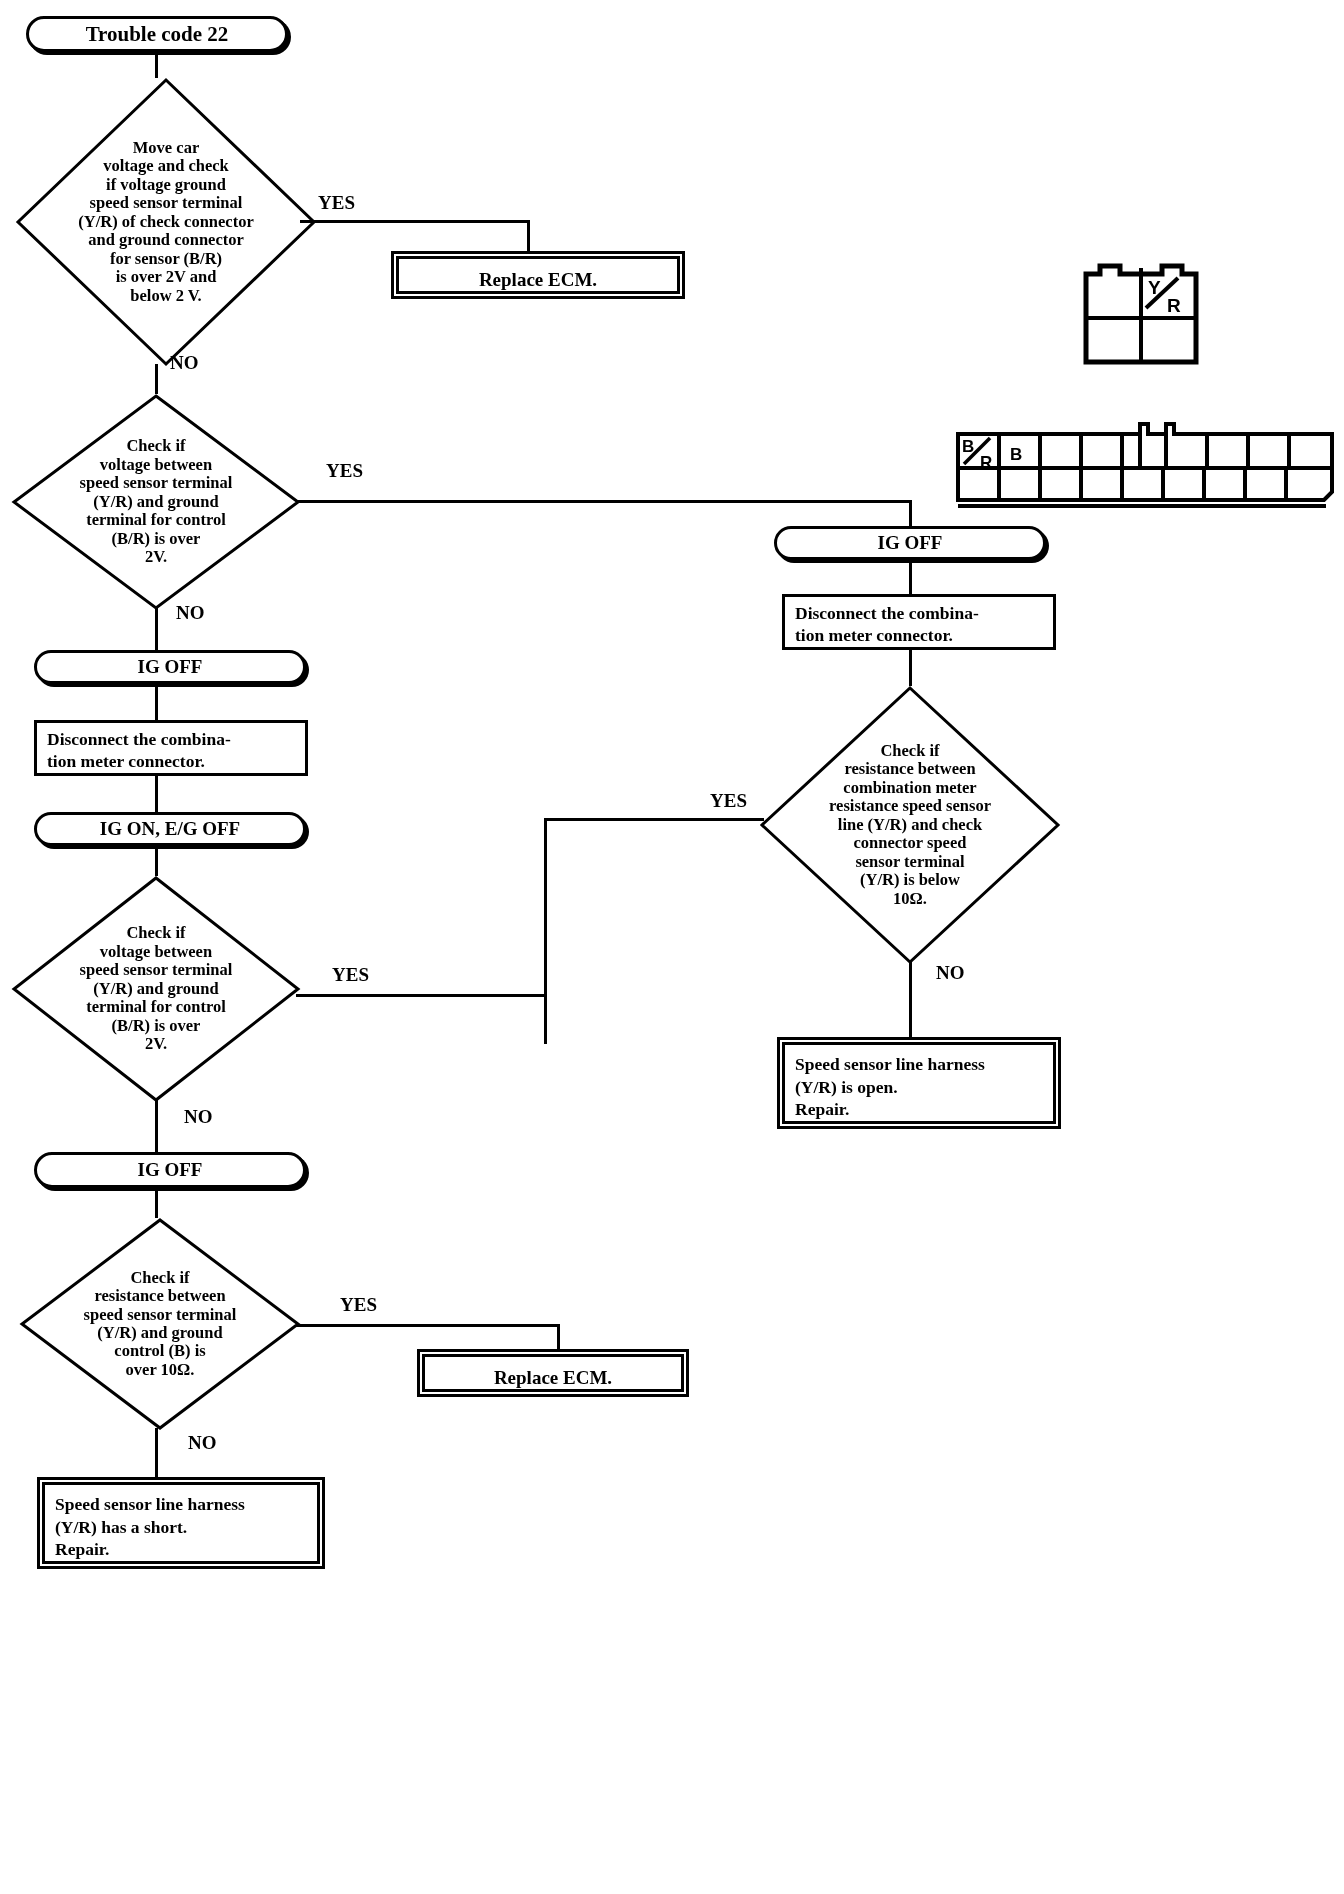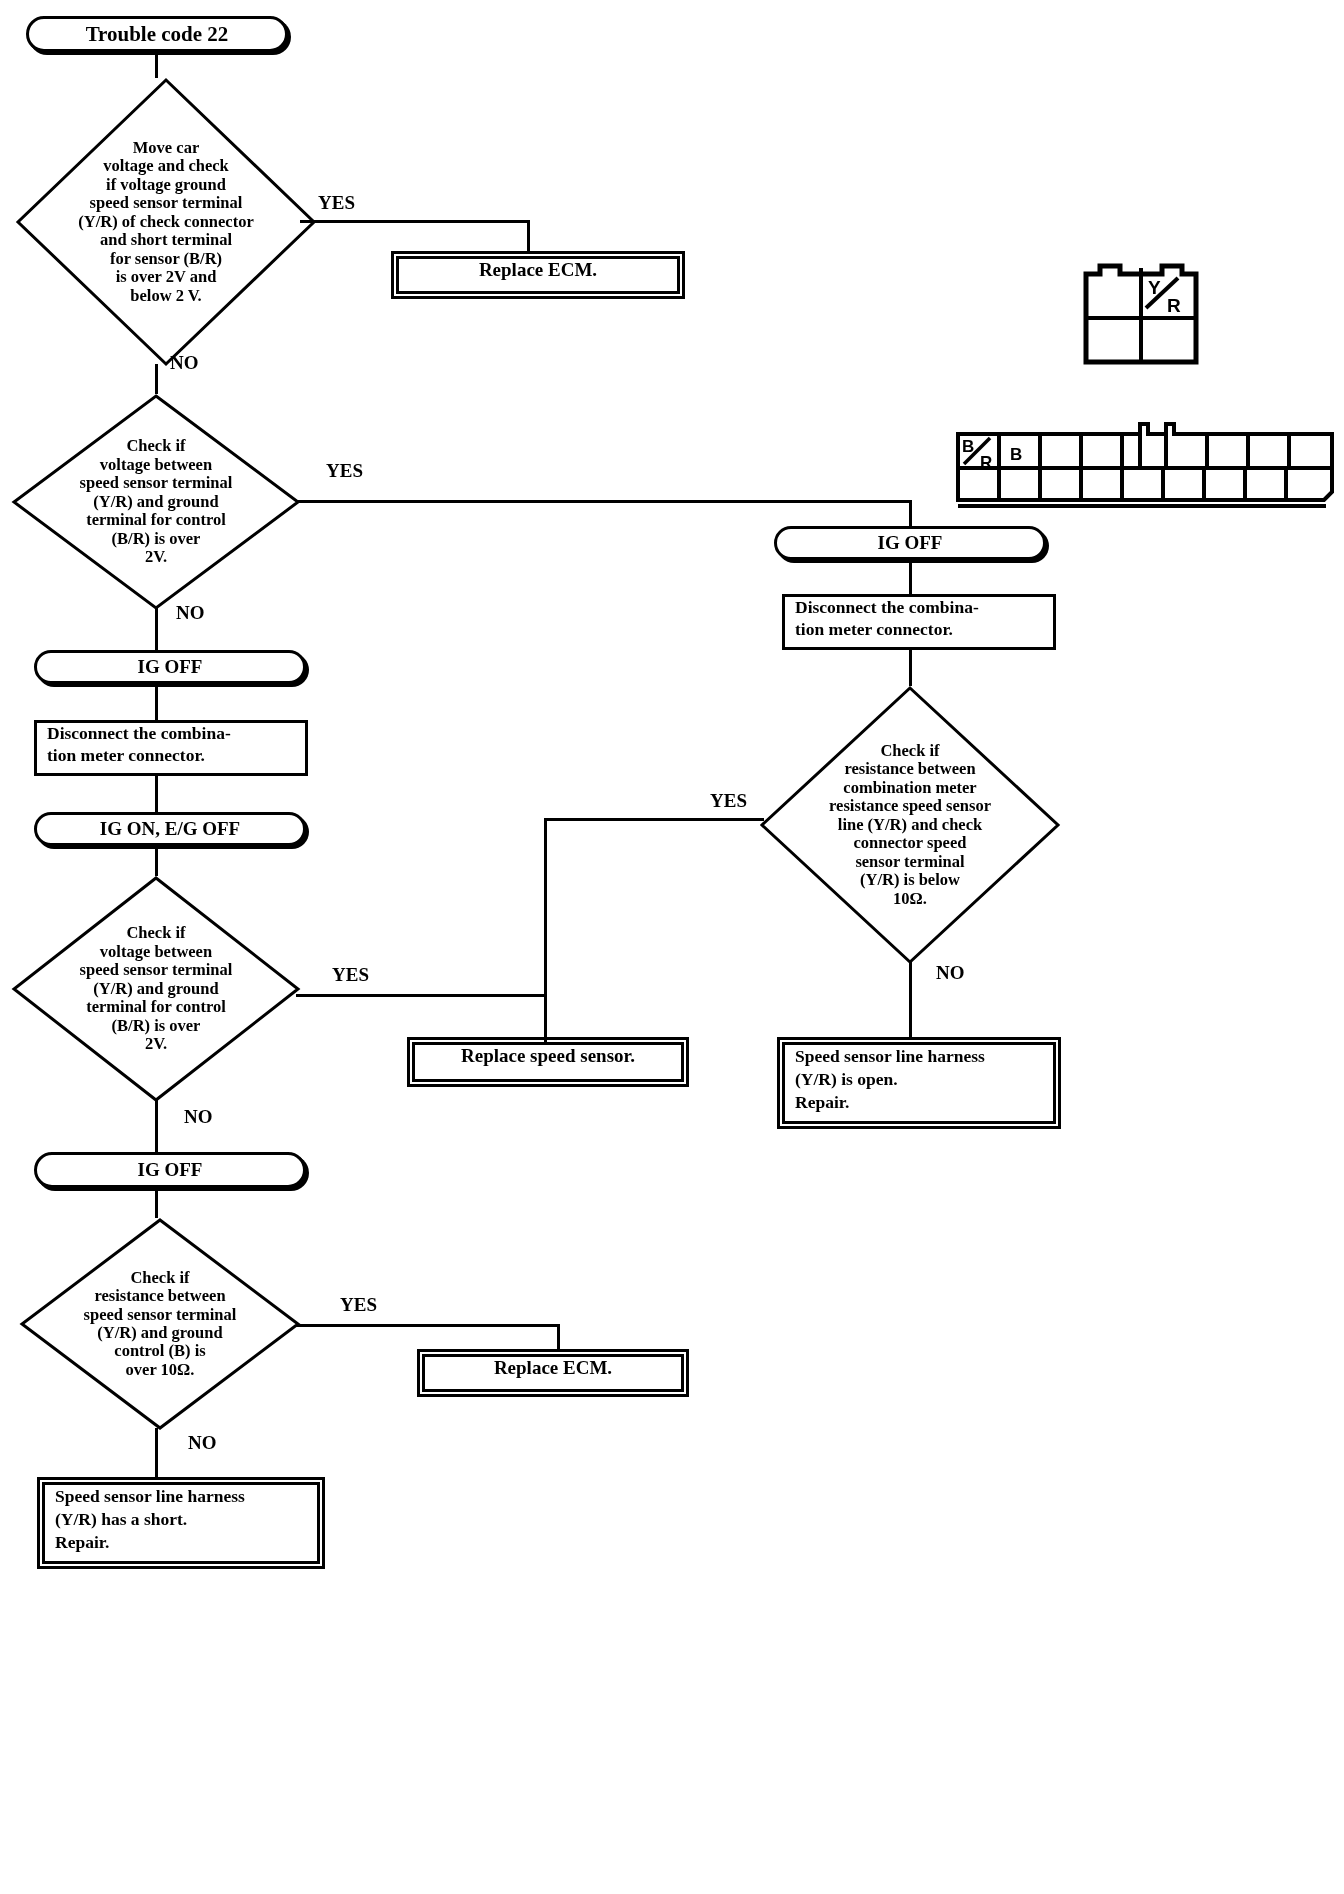--- a/index.html
+++ b/index.html
@@ -17,21 +17,21 @@
     background:#fff;
     font-weight:bold;
     font-family:"Liberation Serif",serif;
     box-shadow:3px 3px 0 #000;
   }
 
   
   .rect{
     border:3px solid #000;
     background:#fff;
-    display:flex;align-items:flex-start;
+    display:flex;align-items:flex-end;
     box-sizing:border-box;
     font-family:"Liberation Serif",serif;
     font-weight:bold;
   }
   .rect.double{
     box-shadow:0 0 0 2px #fff, 0 0 0 5px #000;
   }
   .rect .txt{padding:0 10px;width:100%;}
   .rect.center .txt{text-align:center;}
 
@@ -75,21 +75,21 @@
     <svg width="300" height="288" viewBox="0 0 300 288">
       <polygon points="150,2 298,144 150,286 2,144" fill="#fff" stroke="#000" stroke-width="3"></polygon>
     </svg>
     <div class="dtxt" style="font-size:16.5px;">
       <div>
         <span>Move car</span>
         <span>voltage and check</span>
         <span>if voltage ground</span>
         <span>speed sensor terminal</span>
         <span>(Y/R) of check connector</span>
-        <span>and short terminal</span>
+        <span>and ground connector</span>
         <span>for sensor (B/R)</span>
         <span>is over 2V and</span>
         <span>below 2 V.</span>
       </div>
     </div>
   </div>
 
   <div class="blabel" style="left:318px;top:180px;font-size:19px;">YES</div>
   <div class="hline" style="left:300px;top:208px;width:230px;"></div>
   <div class="vline" style="left:527px;top:208px;height:36px;"></div>
@@ -158,23 +158,20 @@
         <span>2V.</span>
       </div>
     </div>
   </div>
 
   <div class="blabel" style="left:332px;top:952px;font-size:19px;">YES</div>
   <div class="hline" style="left:296px;top:982px;width:251px;"></div>
   <div class="vline" style="left:544px;top:806px;height:179px;"></div>
   <div class="hline" style="left:544px;top:806px;width:220px;"></div>
 
-  <div class="node rect double center" style="left:412px;top:1030px;width:272px;height:40px;font-size:19px;">
-    <span class="txt">Replace speed sensor.</span>
-  </div>
   <div class="vline" style="left:544px;top:982px;height:50px;"></div>
 
   <div class="blabel" style="left:184px;top:1094px;font-size:19px;">NO</div>
   <div class="vline" style="left:155px;top:1088px;height:52px;"></div>
 
   <div class="node capsule" style="left:34px;top:1140px;width:272px;height:36px;font-size:19px;">
     <span>IG OFF</span>
   </div>
   <div class="vline" style="left:155px;top:1176px;height:30px;"></div>
 

